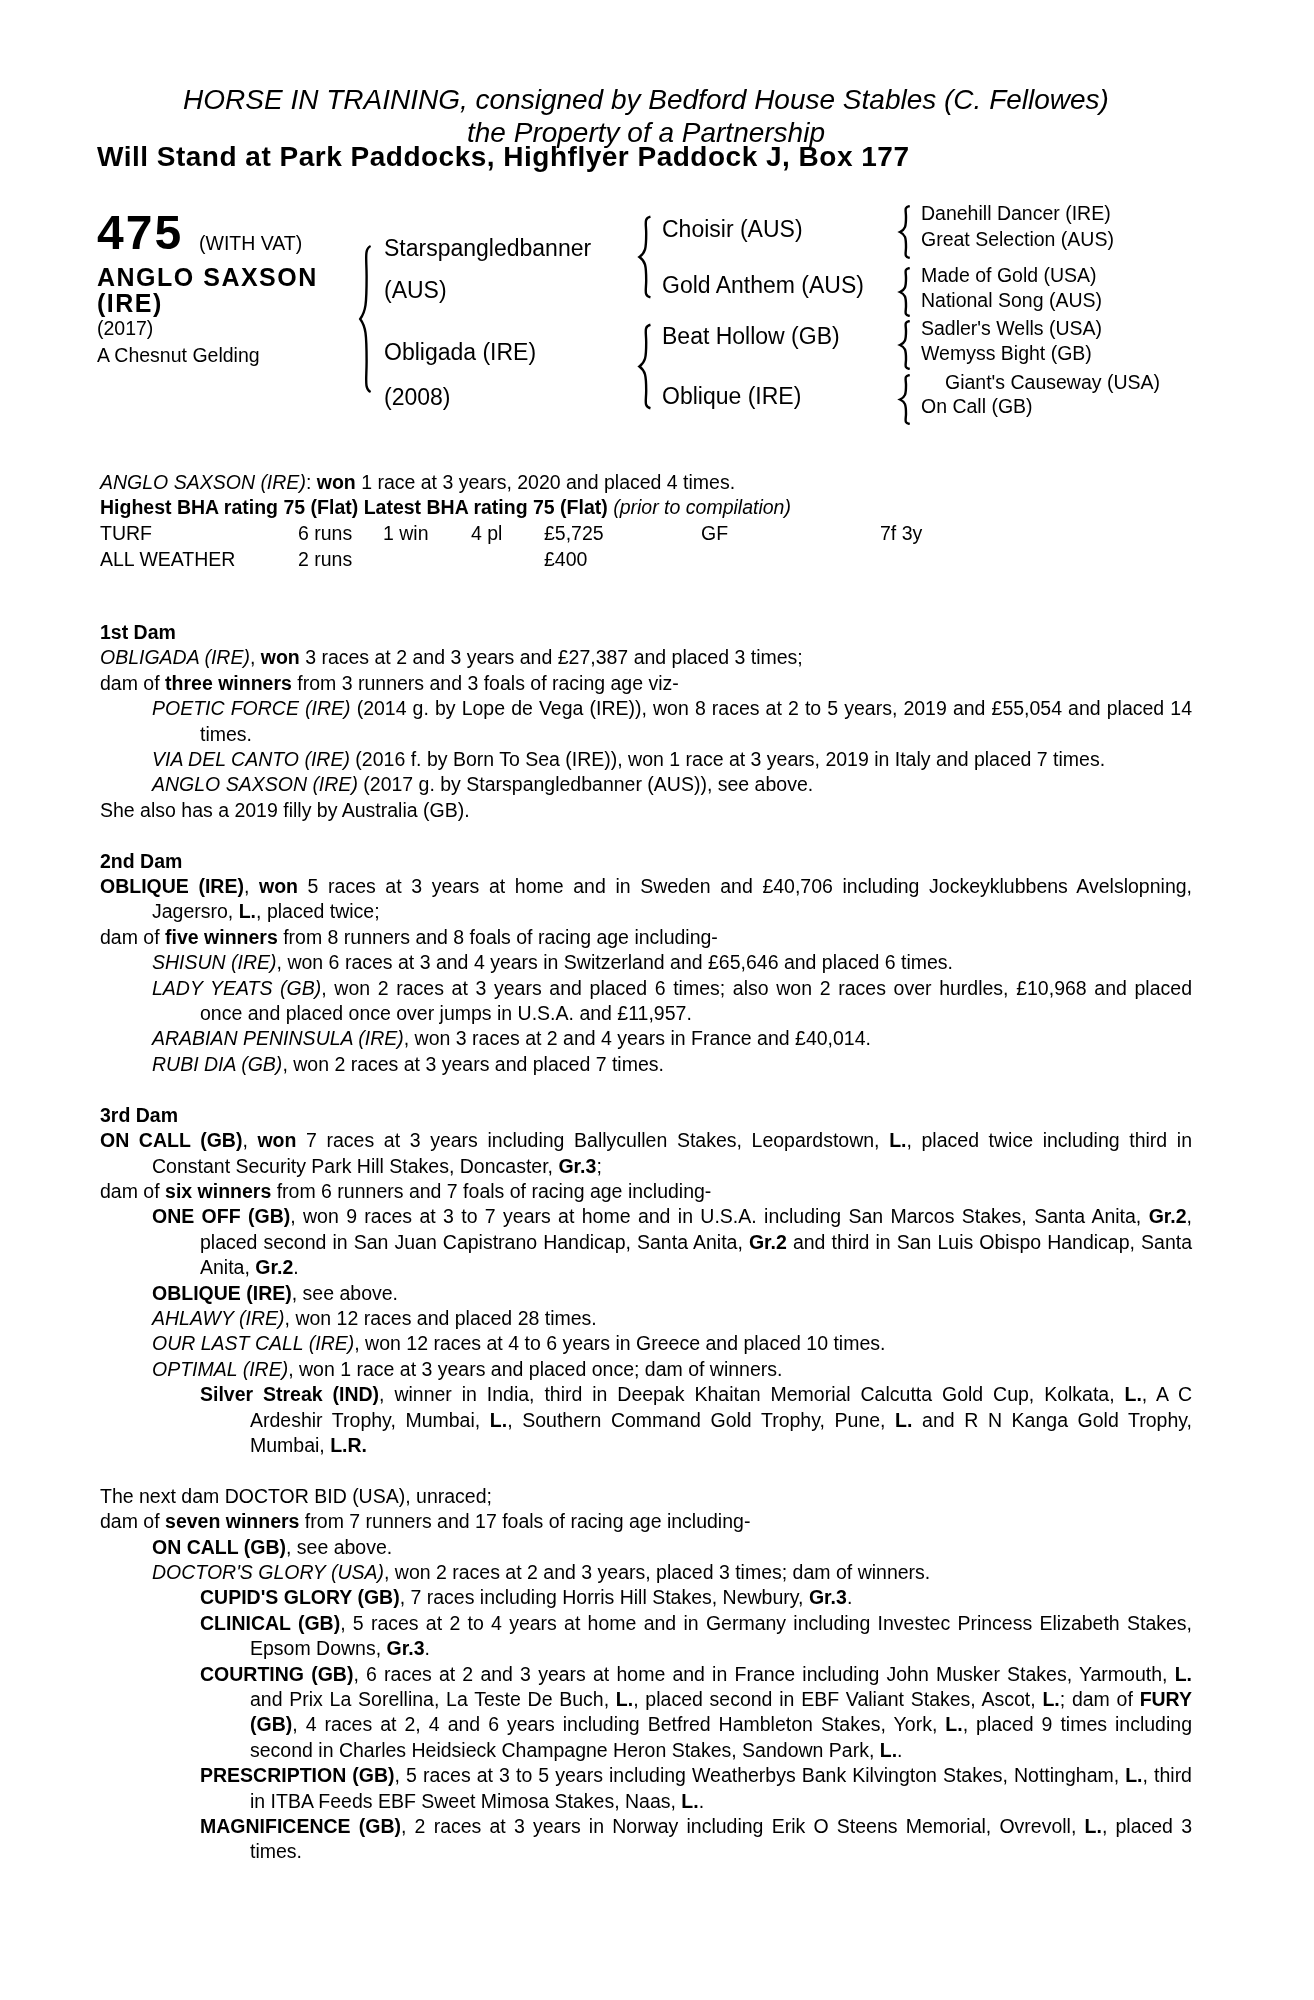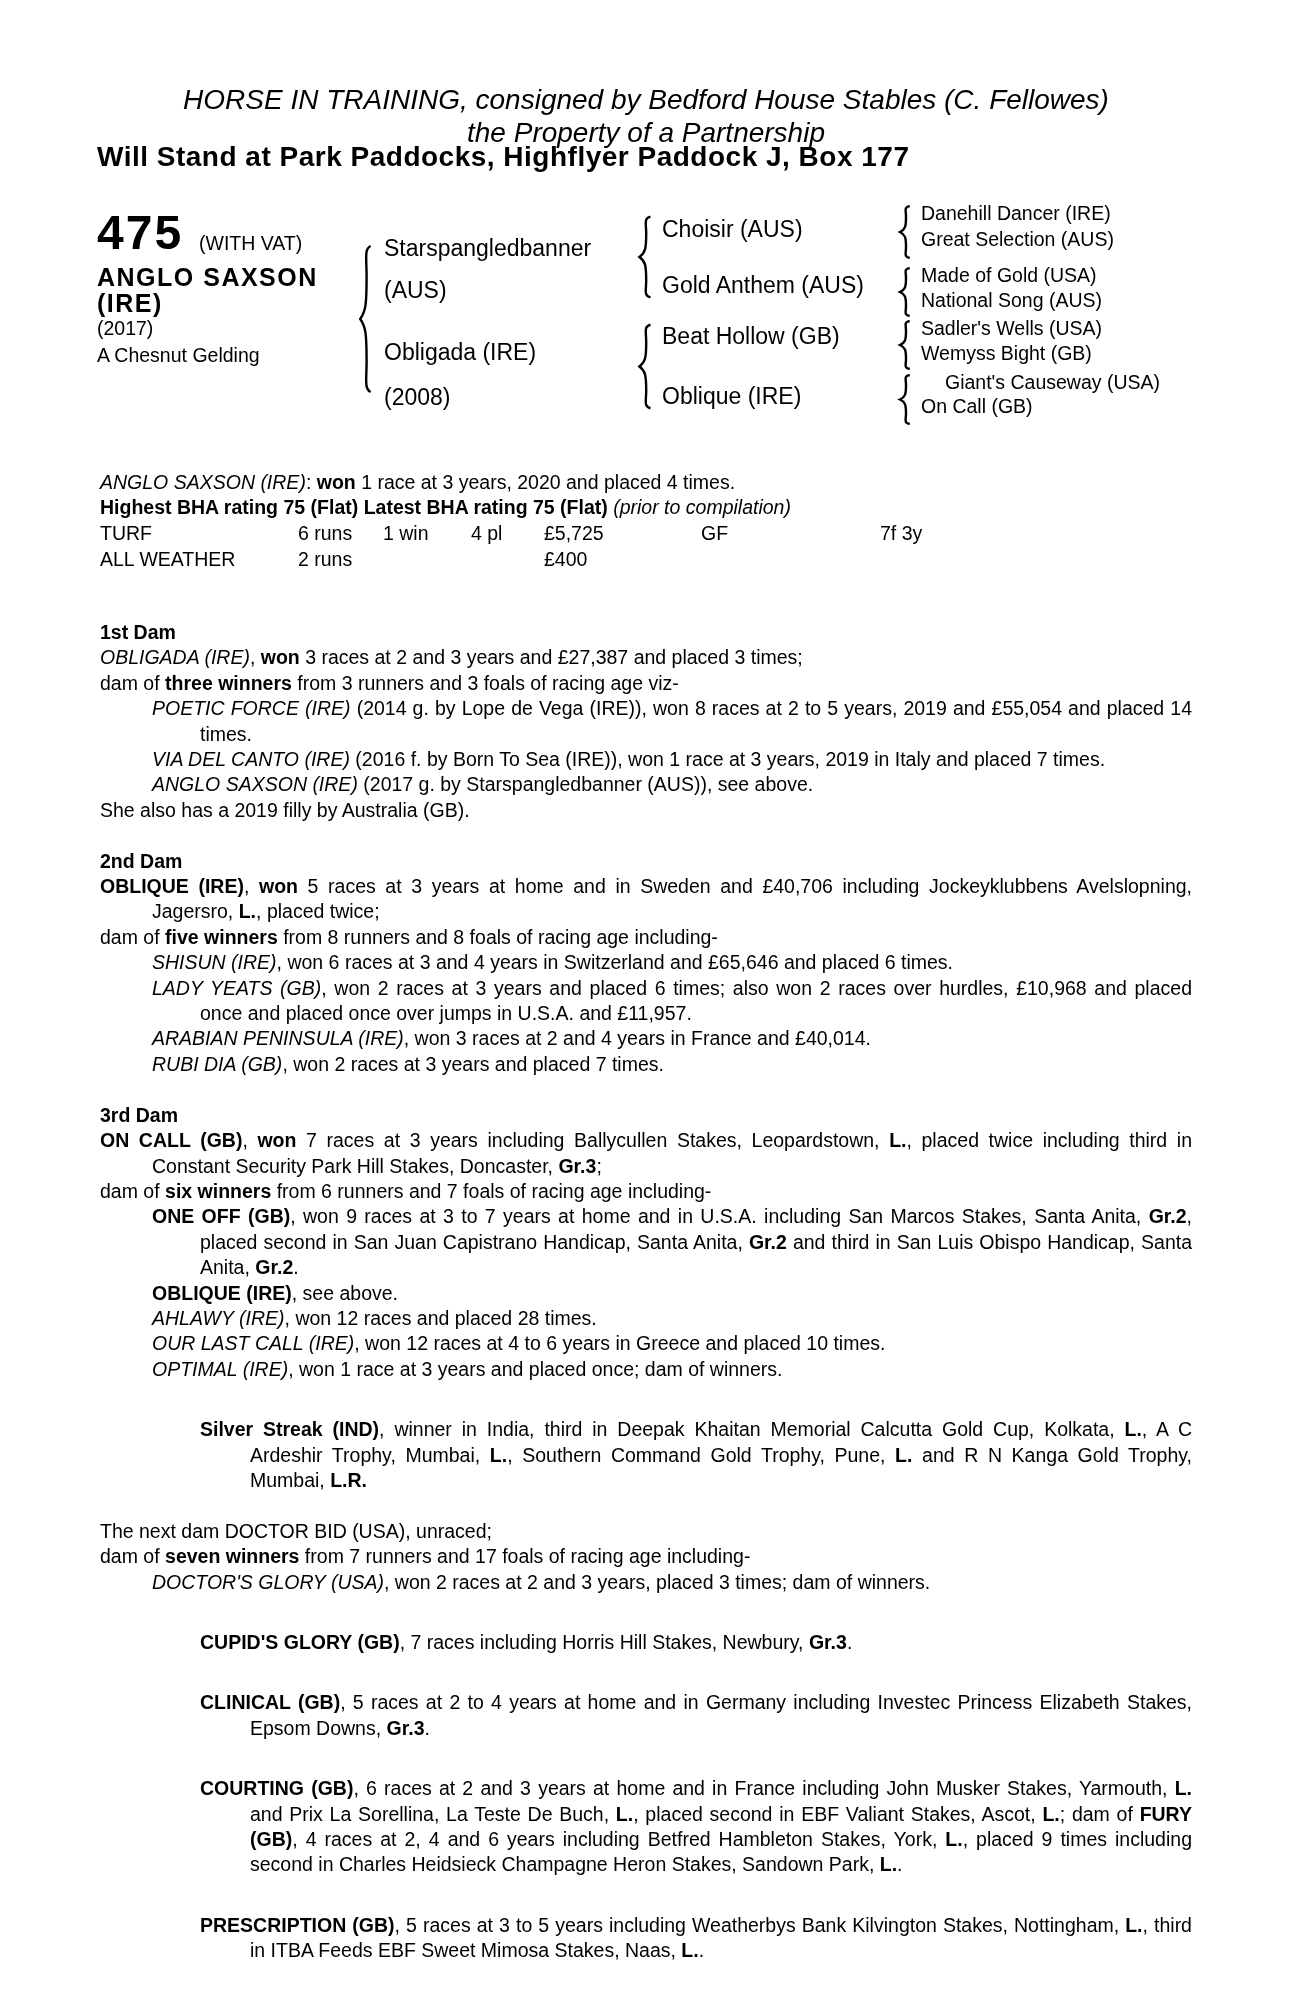--- a/index.html
+++ b/index.html
@@ -32,21 +32,21 @@
   .c-places{left:371px;}.c-earn{left:444px;} .c-going{left:601px;}
   .c-dist{left:740px;margin-left:40px;}
   
   .dams{position:absolute;left:100px;top:604px;width:1092px;font-size:19.5px;line-height:25.4px;}
   .dam-section{margin-top:25.4px;}
   .dam-section:first-child{margin-top:16px;}
   .sec-h{font-weight:bold;}
   .para{text-align:justify;margin:0;}
   .p-d {padding-left:52px;text-indent:-52px;}
   .p-o1{padding-left:100px;text-indent:-48px;}
-  .p-o2{padding-left:150px;text-indent:-50px;margin-top:35px;}
+  .p-o2{padding-left:150px;text-indent:-50px;}
   .sg-b{font-weight:bold;}
   .sg-i{font-style:italic;}
 </style>
 </head>
 <body>
 
 <div class="page">
 
   <div class="abs hdr2">the Property of a Partnership</div>
   <div class="abs hdr1">HORSE IN TRAINING, consigned by Bedford House Stables (C. Fellowes)</div>
@@ -166,20 +166,21 @@
         <p class="para p-o1"><span class="sg-b">OBLIQUE (IRE)</span><span class="sg-n">, see above.</span></p>
         <p class="para p-o1"><span class="sg-i">AHLAWY (IRE)</span><span class="sg-n">, won 12 races and placed 28 times.</span></p>
         <p class="para p-o1"><span class="sg-i">OUR LAST CALL (IRE)</span><span class="sg-n">, won 12 races at 4 to 6 years in Greece and placed 10 times.</span></p>
         <p class="para p-o1"><span class="sg-i">OPTIMAL (IRE)</span><span class="sg-n">, won 1 race at 3 years and placed once; dam of winners.</span></p>
         <p class="para p-o2"><span class="sg-b">Silver Streak (IND)</span><span class="sg-n">, winner in India, third in Deepak Khaitan Memorial Calcutta Gold Cup, Kolkata, </span><span class="sg-b">L.</span><span class="sg-n">, A C Ardeshir Trophy, Mumbai, </span><span class="sg-b">L.</span><span class="sg-n">, Southern Command Gold Trophy, Pune, </span><span class="sg-b">L.</span><span class="sg-n"> and R N Kanga Gold Trophy, Mumbai, </span><span class="sg-b">L.R.</span></p>
       </div>
       <div class="dam-section">
 
     <p class="para p-d"><span class="sg-n">The next dam DOCTOR BID (USA), unraced;</span></p>
         <p class="para p-d"><span class="sg-n">dam of </span><span class="sg-b">seven winners</span><span class="sg-n"> from 7 runners and 17 foals of racing age including-</span></p>
+        <p class="para p-o1"><span class="sg-b">ON CALL (GB)</span><span class="sg-n">, see above.</span></p>
         <p class="para p-o1"><span class="sg-i">DOCTOR'S GLORY (USA)</span><span class="sg-n">, won 2 races at 2 and 3 years, placed 3 times; dam of winners.</span></p>
         <p class="para p-o2"><span class="sg-b">CUPID'S GLORY (GB)</span><span class="sg-n">, 7 races including Horris Hill Stakes, Newbury, </span><span class="sg-b">Gr.3</span><span class="sg-n">.</span></p>
         <p class="para p-o2"><span class="sg-b">CLINICAL (GB)</span><span class="sg-n">, 5 races at 2 to 4 years at home and in Germany including Investec Princess Elizabeth Stakes, Epsom Downs, </span><span class="sg-b">Gr.3</span><span class="sg-n">.</span></p>
         <p class="para p-o2"><span class="sg-b">COURTING (GB)</span><span class="sg-n">, 6 races at 2 and 3 years at home and in France including John Musker Stakes, Yarmouth, </span><span class="sg-b">L.</span><span class="sg-n"> and Prix La Sorellina, La Teste De Buch, </span><span class="sg-b">L.</span><span class="sg-n">, placed second in EBF Valiant Stakes, Ascot, </span><span class="sg-b">L.</span><span class="sg-n">; dam of </span><span class="sg-b">FURY (GB)</span><span class="sg-n">, 4 races at 2, 4 and 6 years including Betfred Hambleton Stakes, York, </span><span class="sg-b">L.</span><span class="sg-n">, placed 9 times including second in Charles Heidsieck Champagne Heron Stakes, Sandown Park, </span><span class="sg-b">L.</span><span class="sg-n">.</span></p>
         <p class="para p-o2"><span class="sg-b">PRESCRIPTION (GB)</span><span class="sg-n">, 5 races at 3 to 5 years including Weatherbys Bank Kilvington Stakes, Nottingham, </span><span class="sg-b">L.</span><span class="sg-n">, third in ITBA Feeds EBF Sweet Mimosa Stakes, Naas, </span><span class="sg-b">L.</span><span class="sg-n">.</span></p>
         <p class="para p-o2"><span class="sg-b">MAGNIFICENCE (GB)</span><span class="sg-n">, 2 races at 3 years in Norway including Erik O Steens Memorial, Ovrevoll, </span><span class="sg-b">L.</span><span class="sg-n">, placed 3 times.</span></p>
       </div>
     </section>
 
 </div>

